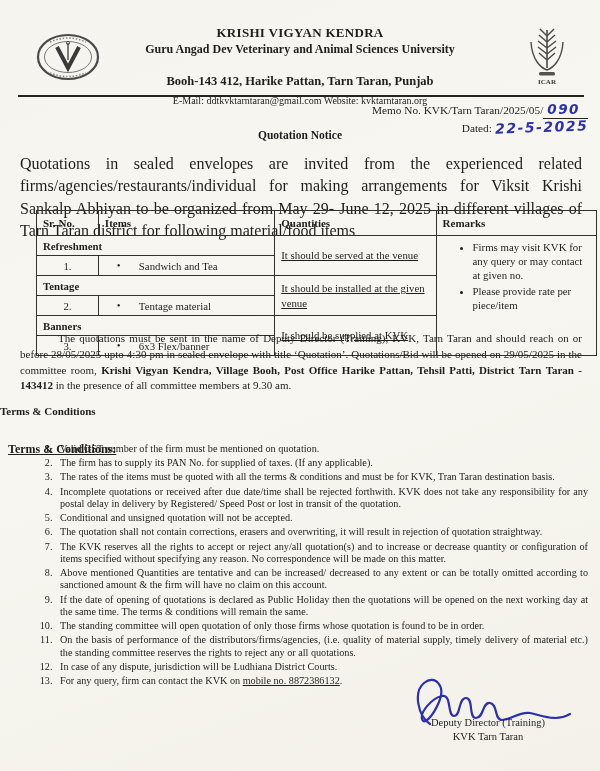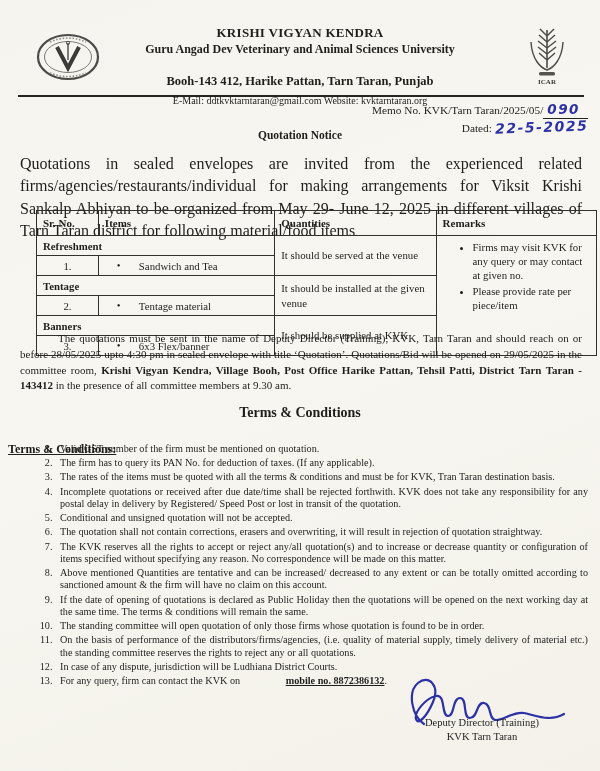--- a/index.html
+++ b/index.html
@@ -36,36 +36,36 @@
   table.items{position:absolute;top:210px;left:36px;width:561px;border-collapse:collapse;
     font-size:10.8px;border-radius:10px;}
   table.items th,table.items td{border:1.4px solid #33312c;padding:2px 6px;}
   table.items th{text-align:left;font-size:11px;padding:6px 6px;}
   .col-sr{width:55px;} .col-items{width:178px;} .col-req{width:167px;} .col-rem{width:161px;margin-top:38px;}
   td.group{font-weight:bold;height:15px;padding:1px 6px;}
   td.sr{text-align:center;height:15px;}
   td.item-cell{height:15px;}
   td.item-cell .item-text{padding-left:34px;position:relative;display:block;}
   td.item-cell .item-text::before{content:"\2022";position:absolute;left:12px;top:-1px;}
-  td.req{vertical-align:middle;line-height:1.3;}
+  td.req{vertical-align:middle;line-height:1.3;text-decoration:underline;}
   td.remarks{vertical-align:top;}
   td.remarks ul{margin:2px 0 0 0;padding-left:30px;line-height:1.3;}
   td.remarks li{margin-bottom:2px;}
   
   .para2{position:absolute;top:331px;left:20px;right:18px;font-size:11px;line-height:1.44;
     text-align:justify;text-indent:38px;}
-  .tc-center{position:absolute;top:405px;left:0;right:0;text-align:center;
-    font-size:14px;font-weight:bold;}
+  .tc-center{position:absolute;top:405px;left:0;right:0;
+    font-size:11px;font-weight:bold;}
   .tc-left{position:absolute;top:442px;left:8px;font-size:12px;font-weight:bold;text-decoration:underline;}
   .terms{position:absolute;top:443px;left:20px;right:12px;}
   .terms ol{margin:0;padding-left:35px;font-size:10.2px;line-height:1.2;text-align:justify;}
   .terms li{padding-left:5px;margin-bottom:2px;}
-  .mobile-underline{text-decoration:underline;font-weight:bold;margin-left:43px;}
-  
-  .sig{position:absolute;top:676px;right:18px;width:200px;text-align:center;}
+  .mobile-underline{text-decoration:underline;font-weight:normal;}
+  
+  .sig{position:absolute;top:676px;right:12px;width:200px;text-align:center;}
   .sig svg{display:block;margin:0 auto -14px auto;}
   .sig-line{font-size:10.5px;line-height:1.3;}
 </style>
 </head>
 <body>
 
 <div class="page">
 
   <div class="logo-left">
     <svg width="64" height="50" viewBox="0 0 64 50">
@@ -174,21 +174,21 @@
   <div class="para2">
     <span>The quotations must be sent in the name of Deputy Director (Training), KVK, Tarn Taran and should reach on or before 28/05/2025 upto 4:30 pm in sealed envelope with title ‘Quotation’. Quotations/Bid will be opened on 29/05/2025 in the committee room, </span><b>Krishi Vigyan Kendra, Village Booh, Post Office Harike Pattan, Tehsil Patti, District Tarn Taran - 143412</b><span> in the presence of all committee members at 9.30 am.</span>
   </div>
 
   <div class="tc-center">Terms &amp; Conditions</div>
   <div class="tc-left">Terms &amp; Conditions:</div>
 
   <div class="terms">
     <ol>
       <li>Valid GST number of the firm must be mentioned on quotation.</li>
-      <li>The firm has to query its PAN No. for deduction of taxes. (If any applicable).</li>
+      <li>The firm has to supply its PAN No. for supplied of taxes. (If any applicable).</li>
       <li>The rates of the items must be quoted with all the terms &amp; conditions and must be for KVK, Tran Taran destination basis.</li>
       <li>Incomplete quotations or received after due date/time shall be rejected forthwith. KVK does not take any responsibility for any postal delay in delivery by Registered/ Speed Post or lost in transit of the quotation.</li>
       <li>Conditional and unsigned quotation will not be accepted.</li>
       <li>The quotation shall not contain corrections, erasers and overwriting, it will result in rejection of quotation straightway.</li>
       <li>The KVK reserves all the rights to accept or reject any/all quotation(s) and to increase or decrease quantity or configuration of items specified without specifying any reason. No correspondence will be made on this matter.</li>
       <li>Above mentioned Quantities are tentative and can be increased/ decreased to any extent or can be totally omitted according to sanctioned amount &amp; the firm will have no claim on this account.</li>
       <li>If the date of opening of quotations is declared as Public Holiday then the quotations will be opened on the next working day at the same time. The terms &amp; conditions will remain the same.</li>
       <li>The standing committee will open quotation of only those firms whose quotation is found to be in order.</li>
       <li>On the basis of performance of the distributors/firms/agencies, (i.e. quality of material supply, timely delivery of material etc.) the standing committee reserves the rights to reject any or all quotations.</li>
       <li>In case of any dispute, jurisdiction will be Ludhiana District Courts.</li>

